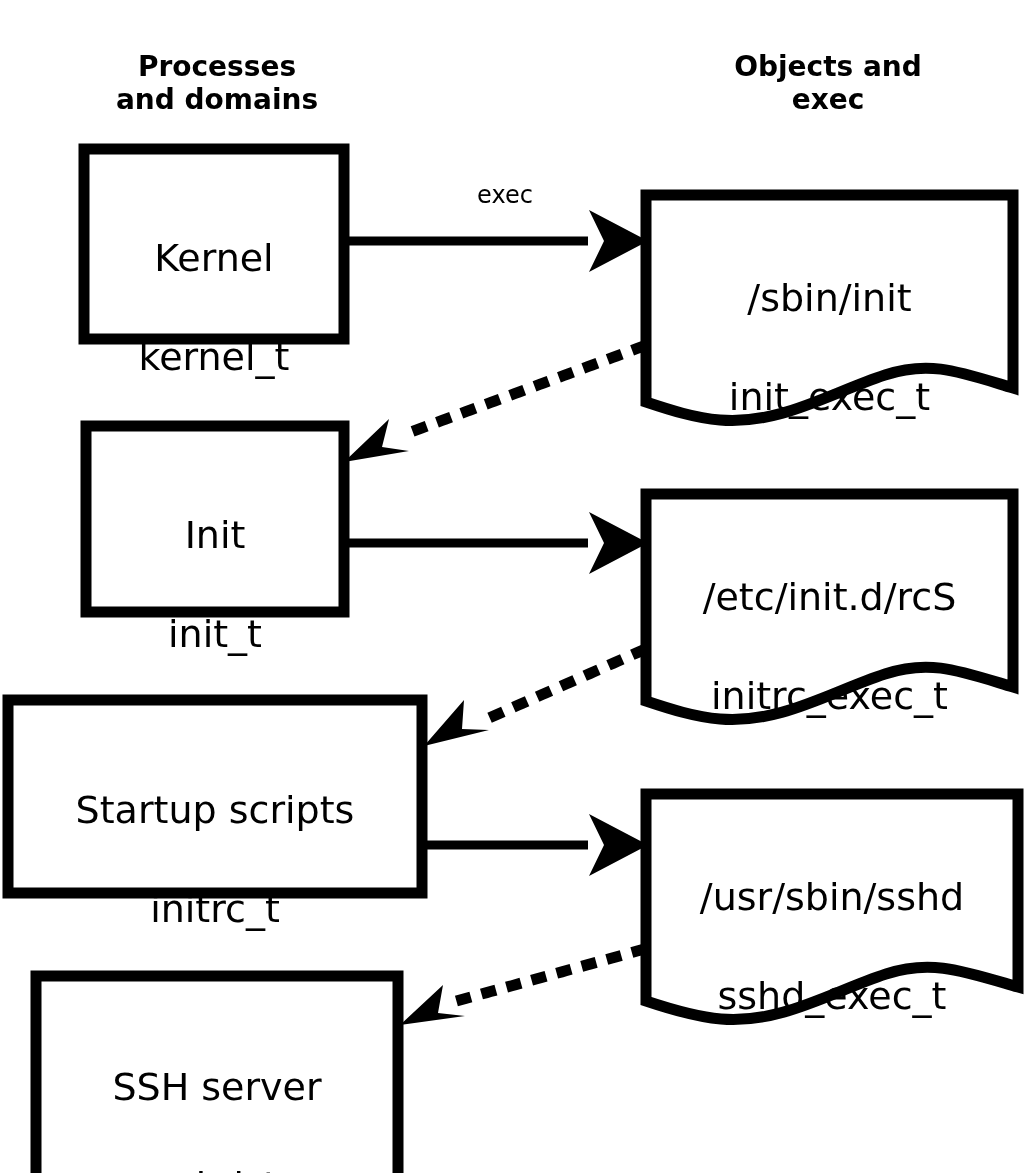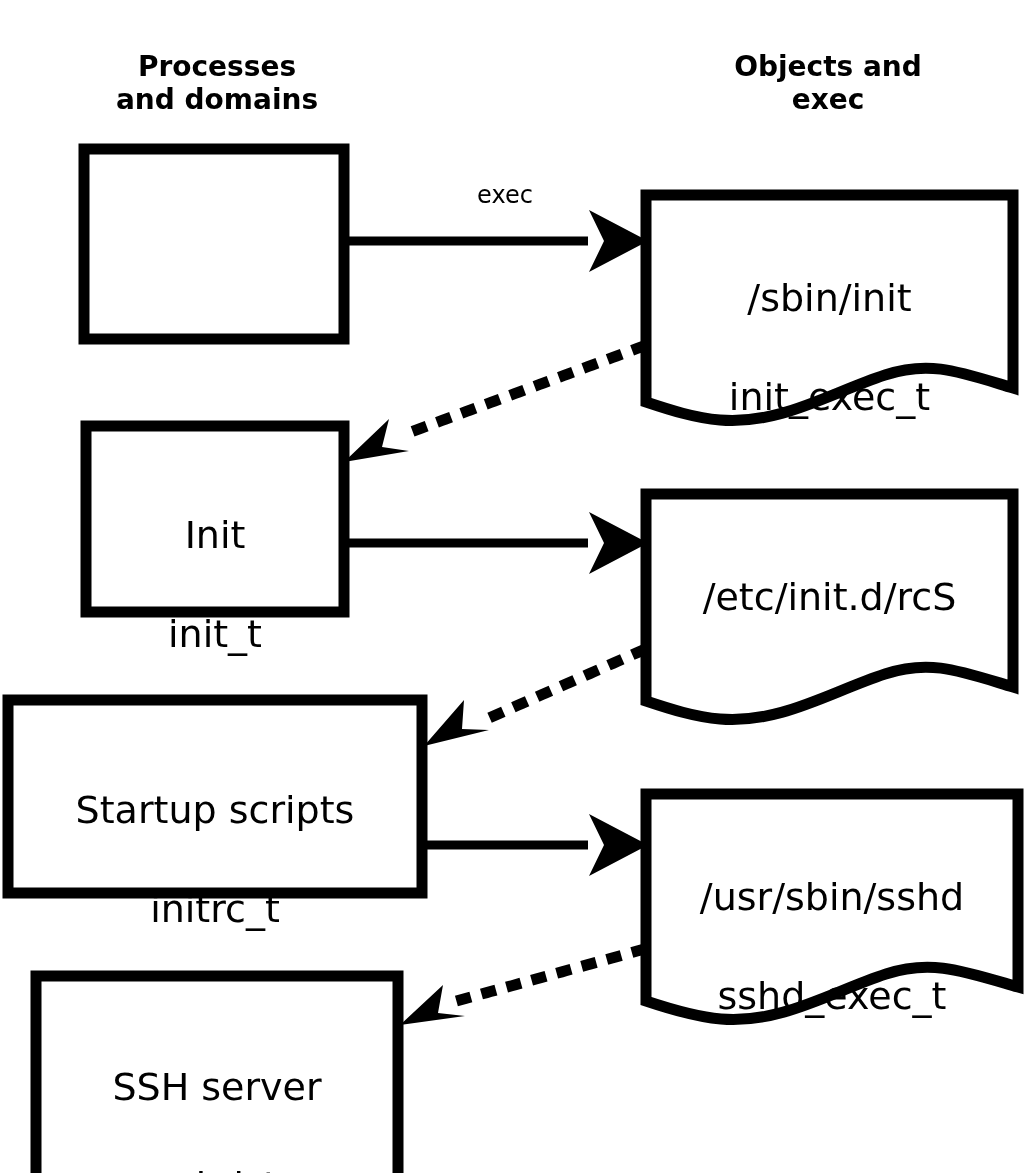--- a/index.html
+++ b/index.html
@@ -135,20 +135,24 @@
       <path d="M 400,1025 L 443,985 L 438,1013 L 465,1016 Z" fill="#000000"></path>
     </g>
   </svg>
 
   <div class="abs col-header" style="left:22px; top:8px; width:390px;">Processes
 and domains</div>
 
   <div class="abs col-header" style="left:638px; top:8px; width:380px;">Objects and
 exec</div>
 
+  <div class="abs node-label" style="left:84px; top:185px; width:260px;">
+    <div>Kernel</div>
+    <div>kernel_t</div>
+  </div>
 
   <div class="abs node-label" style="left:86px; top:462px; width:258px;">
     <div>Init</div>
     <div>init_t</div>
   </div>
 
   <div class="abs node-label" style="left:8px; top:737px; width:414px;">
     <div>Startup scripts</div>
     <div>initrc_t</div>
   </div>
@@ -158,20 +162,21 @@
     <div>sshd_t</div>
   </div>
 
   <div class="abs node-label" style="left:646px; top:225px; width:367px;">
     <div>/sbin/init</div>
     <div>init_exec_t</div>
   </div>
 
   <div class="abs node-label" style="left:646px; top:524px; width:367px;text-align:center;">
     <div>/etc/init.d/rcS</div>
+    <div>initrc_exec_t</div>
   </div>
 
   <div class="abs node-label" style="left:646px; top:824px; width:372px;">
     <div>/usr/sbin/sshd</div>
     <div>sshd_exec_t</div>
   </div>
 
   <div class="abs edge-label" style="left:430px; top:181px; width:150px;">exec</div>
 
 </div>

